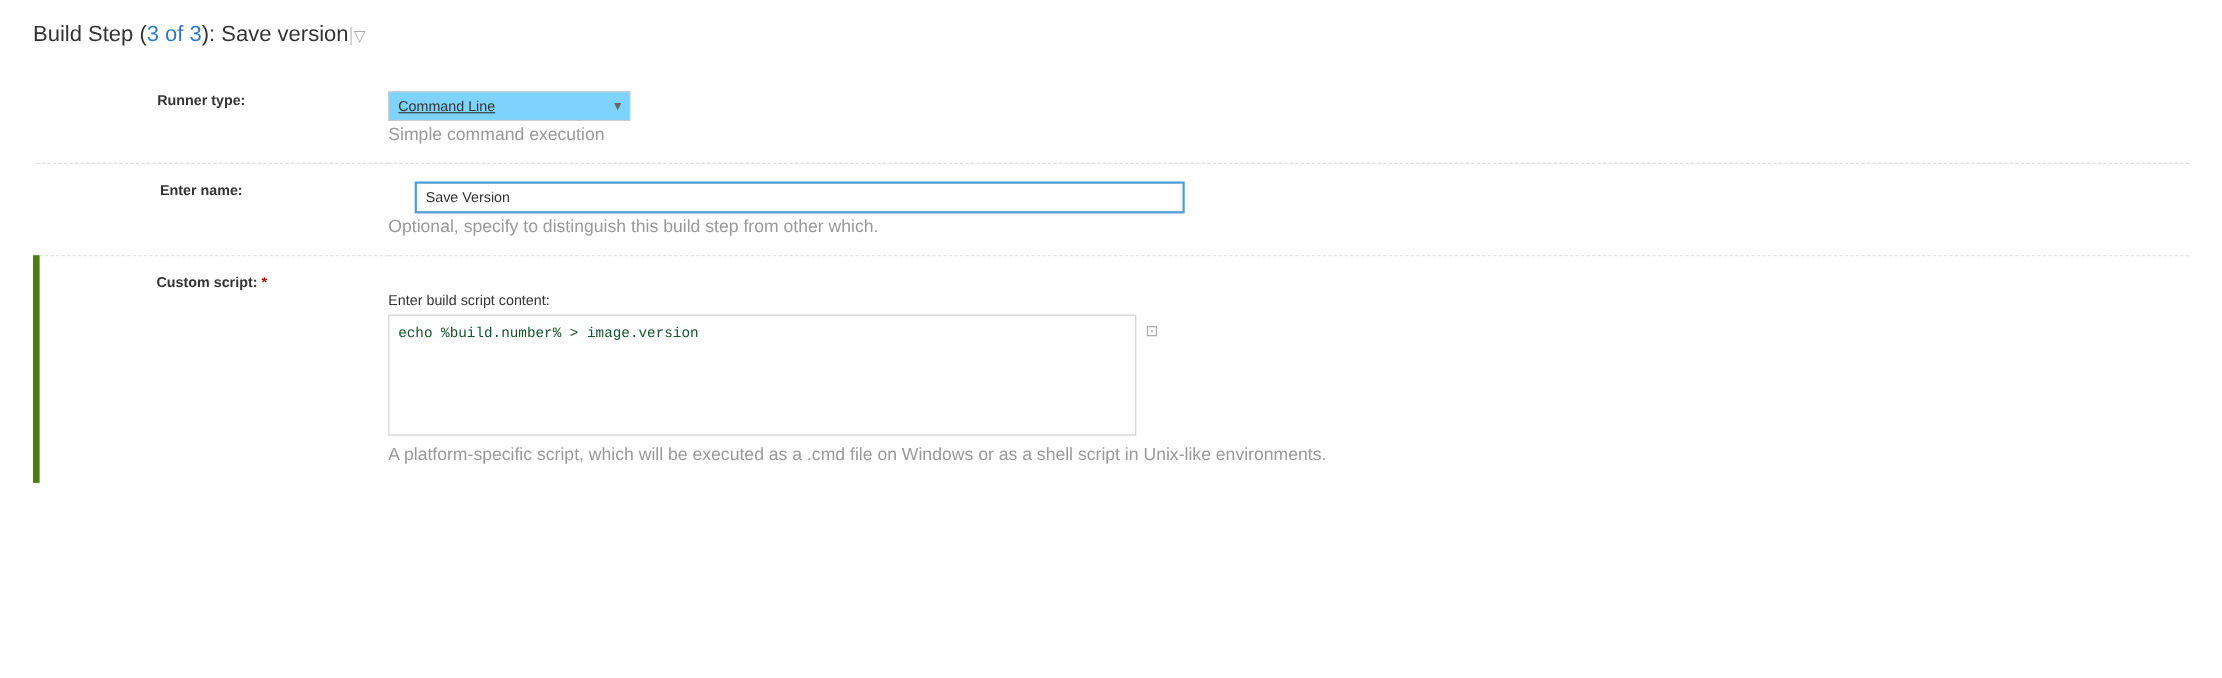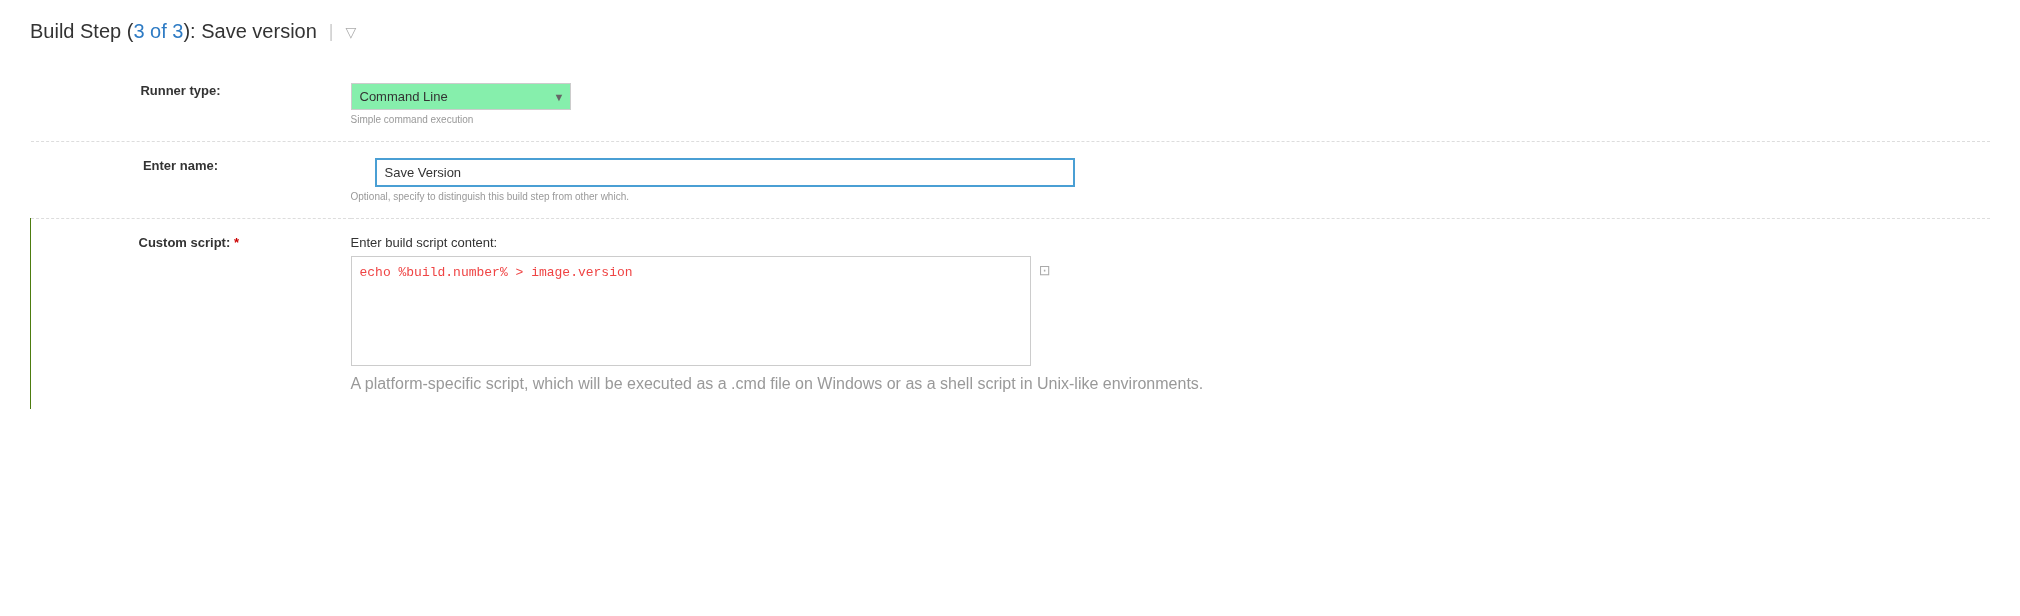--- a/index.html
+++ b/index.html
@@ -16,21 +16,21 @@
       min-height: 616px;
       padding: 20px 30px;
     }
     .page-title {
       font-size: 20px;
       font-weight: normal;
       color: #333;
       margin-bottom: 24px;
       display: flex;
       align-items: center;
-      gap: 12px;
+      gap: 0;
     }
     .page-title .step-count {
       color: #2e7bc4;
     }
     .title-divider {
       color: #ccc;
       font-size: 18px;
     }
     .dropdown-icon {
       color: #aaa;
@@ -64,64 +64,66 @@
       vertical-align: top;
     }
     .select-wrapper {
       position: relative;
       display: inline-block;
     }
     .select-control {
       appearance: none;
       -webkit-appearance: none;
       border: 1px solid #ccc;
-      background: #86efac;
+      background: #7dd3fc;
       padding: 5px 28px 5px 8px;
       font-size: 13px;
       color: #333;
       cursor: pointer;
       width: 220px;
+      text-decoration: underline;
     }
     .select-arrow {
       position: absolute;
       right: 6px;
       top: 50%;
       transform: translateY(-50%);
       pointer-events: none;
       color: #666;
       font-size: 11px;
     }
     .helper-text {
-      font-size: 10px;
+      font-size: 16px;
       color: #999;
       margin-top: 4px;
     }
     .text-input {
       border: 2px solid #4a9fd4;
       padding: 5px 8px;
       font-size: 13px;
       color: #333;
       width: 700px;
       outline: none;
       margin-left: 24px;
     }
     .script-label {
       font-size: 13px;
       color: #333;
       margin-bottom: 6px;
+      margin-top: 16px;
     }
     .script-textarea {
       border: 1px solid #ccc;
       font-family: 'Courier New', Courier, monospace;
       font-size: 13px;
       padding: 8px;
       width: 680px;
       height: 110px;
       resize: none;
-      color: #ef4444;
+      color: #14532d;
       background: #fff;
     }
     .textarea-wrapper {
       position: relative;
       display: inline-block;
     }
     .textarea-icon {
       position: absolute;
       top: 6px;
       right: -20px;
@@ -175,21 +177,21 @@
         <span>Enter name:</span>
       </td>
       <td class="form-value-cell">
         <input type="text" class="text-input" value="Save Version" style="">
         <div class="helper-text">Optional, specify to distinguish this build step from other which.</div>
       </td>
     </tr>
 
 
     <tr class="left-border-row">
-      <td class="form-label-cell" style="border-left: 1px solid #4d7c0f; padding-left: 16px;">
+      <td class="form-label-cell" style="border-left: 6px solid #4d7c0f; padding-left: 16px;">
         <span>Custom script:</span>
         <span class="required">*</span>
       </td>
       <td class="form-value-cell">
         <div class="script-label">Enter build script content:</div>
         <div class="textarea-wrapper">
           <textarea class="script-textarea" style="">echo %build.number% &gt; image.version</textarea>
           <span class="textarea-icon">⊡</span>
         </div>
         <div class="script-footer-text">A platform-specific script, which will be executed as a .cmd file on Windows or as a shell script in Unix-like environments.</div>

